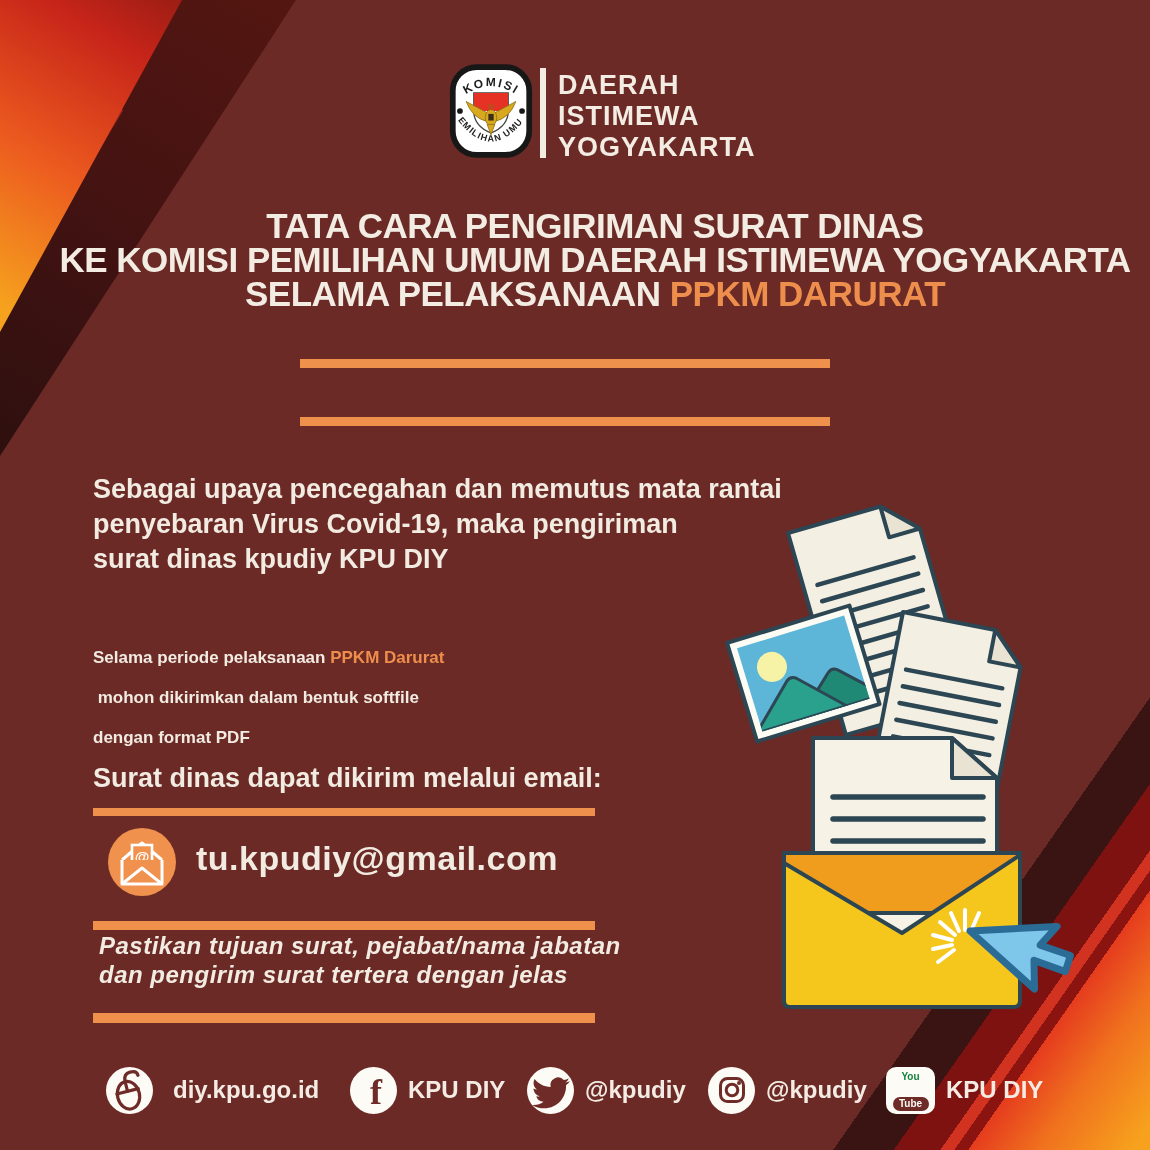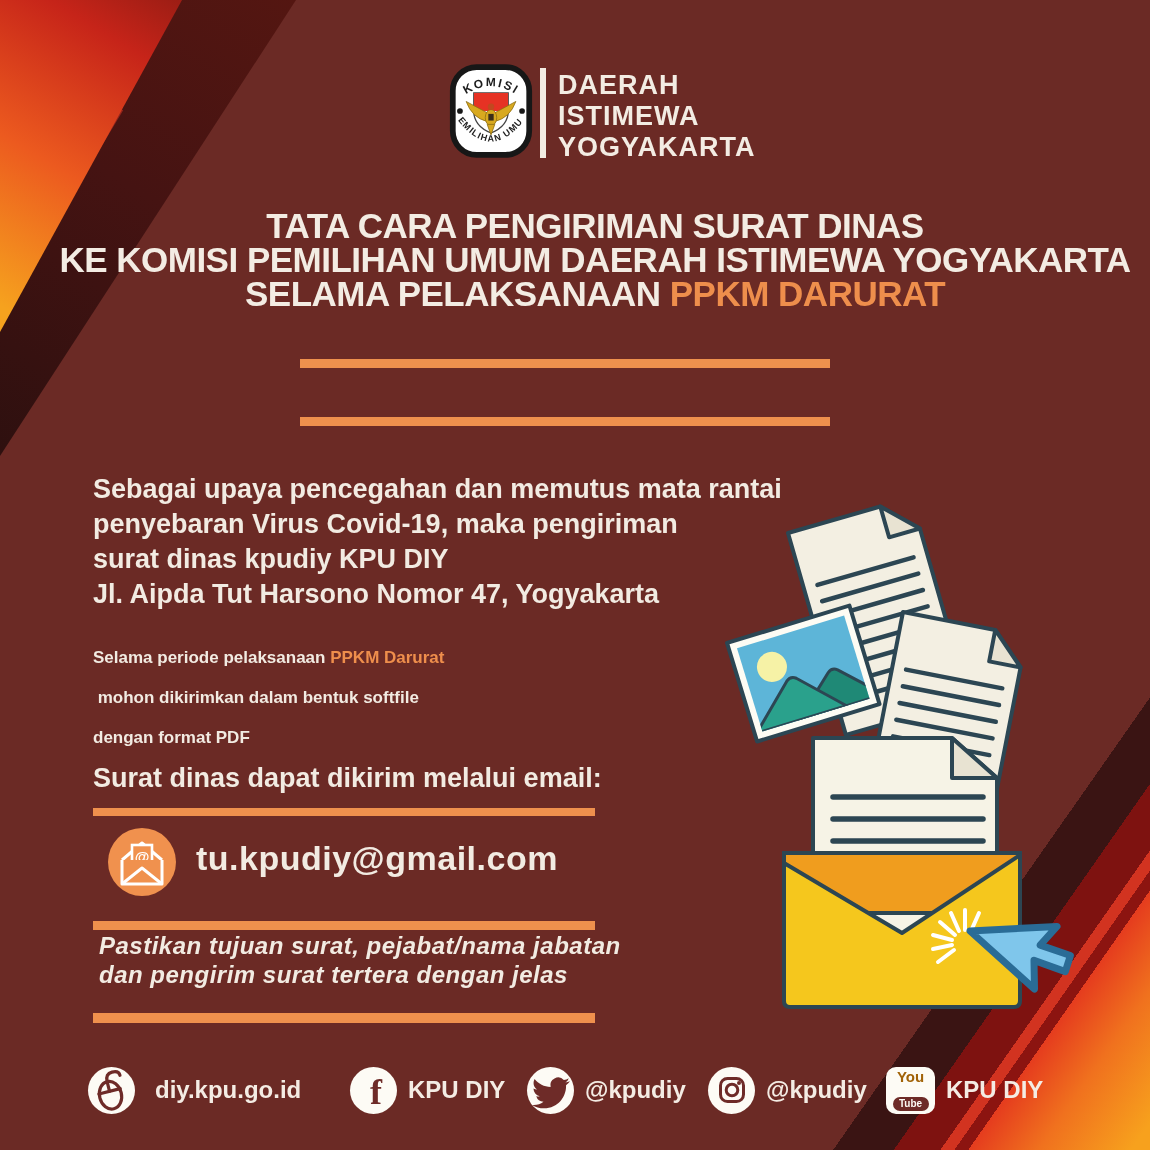--- a/index.html
+++ b/index.html
@@ -55,21 +55,21 @@
     line-height:29px;letter-spacing:0.5px;}
 
   
   .f-item{display:flex;align-items:center;gap:11px;top:1064px;height:52px;}
   .f-circle{width:47px;height:47px;border-radius:50%;background:#fdfbf5;
     display:flex;align-items:center;justify-content:center;flex:0 0 auto;}
   .f-label{font-size:24px;font-weight:bold;color:#f4ece4;white-space:nowrap;}
   .yt-badge{width:49px;height:47px;border-radius:10px;background:#fdfbf5;
     display:flex;flex-direction:column;align-items:center;justify-content:center;
     flex:0 0 auto;}
-  .yt-top{font-size:15px;font-weight:bold;color:#a16207;line-height:15px;}
+  .yt-top{font-size:10px;font-weight:bold;color:#15803d;line-height:15px;}
   .yt-pill{margin-top:13px;width:36px;height:14px;border-radius:7px;background:#6e2b28;
     color:#fdfbf5;font-size:10px;font-weight:bold;display:flex;align-items:center;
     justify-content:center;line-height:14px;}
 </style>
 </head>
 <body>
 
 <div class="poster">
 
   <div class="abs deco-tl-dark"></div>
@@ -120,21 +120,20 @@
     <span class="line"><span>SELAMA PELAKSANAAN </span><span class="orange">PPKM DARURAT</span></span>
   </div>
 
   <div class="abs bar" style="left:300px;top:359px;width:530px;height:9px;"></div>
   <div class="abs bar" style="left:300px;top:417px;width:530px;height:9px;"></div>
 
   <div class="abs p1">
     <span class="line">Sebagai upaya pencegahan dan memutus mata rantai</span>
     <span class="line">penyebaran Virus Covid-19, maka pengiriman</span>
     <span class="line">surat dinas kpudiy KPU DIY</span>
-    <span class="line">Jl. Aipda Tut Harsono Nomor 47, Yogyakarta</span>
   </div>
   <div class="abs p2">
     <span class="line"><span>Selama periode pelaksanaan </span><span class="orange">PPKM Darurat</span></span>
     <span class="line"> mohon dikirimkan dalam bentuk softfile</span>
     <span class="line">dengan format PDF</span>
   </div>
   <div class="abs email-intro">Surat dinas dapat dikirim melalui email:</div>
 
   <div class="abs bar" style="left:93px;top:808px;width:502px;height:8px;"></div>
   <div class="abs email-circle">
@@ -225,21 +224,21 @@
         <line x1="254" y1="495" x2="238" y2="507"></line>
         <line x1="271" y1="476" x2="279" y2="458"></line>
       </g>
     </g>
 
     <g transform="translate(270,476) rotate(-48) scale(1.4)">
       <path d="M0,0 L0,62 L15,48 L24,70 L35,65 L26,44 L44,44 Z" fill="#7fc6eb" stroke="#2a6c96" stroke-width="5" stroke-linejoin="round"></path>
     </g>
   </svg>
 
-  <div class="abs f-item" style="left:88px;gap:20px;">
+  <div class="abs f-item" style="left:106px;gap:20px;">
     <span class="f-circle">
       <svg viewBox="0 0 46 46" width="46" height="46">
         <g transform="rotate(-14 22 26)" fill="none" stroke="#6e2b28" stroke-width="3.2" stroke-linecap="round">
           <ellipse cx="21" cy="28" rx="11" ry="14"></ellipse>
           <line x1="10" y1="24" x2="32" y2="24"></line>
           <line x1="21" y1="15" x2="21" y2="24"></line>
           <path d="M21,14 Q21,6 28,6 Q35,6 35,11"></path>
         </g>
       </svg>
     </span>

